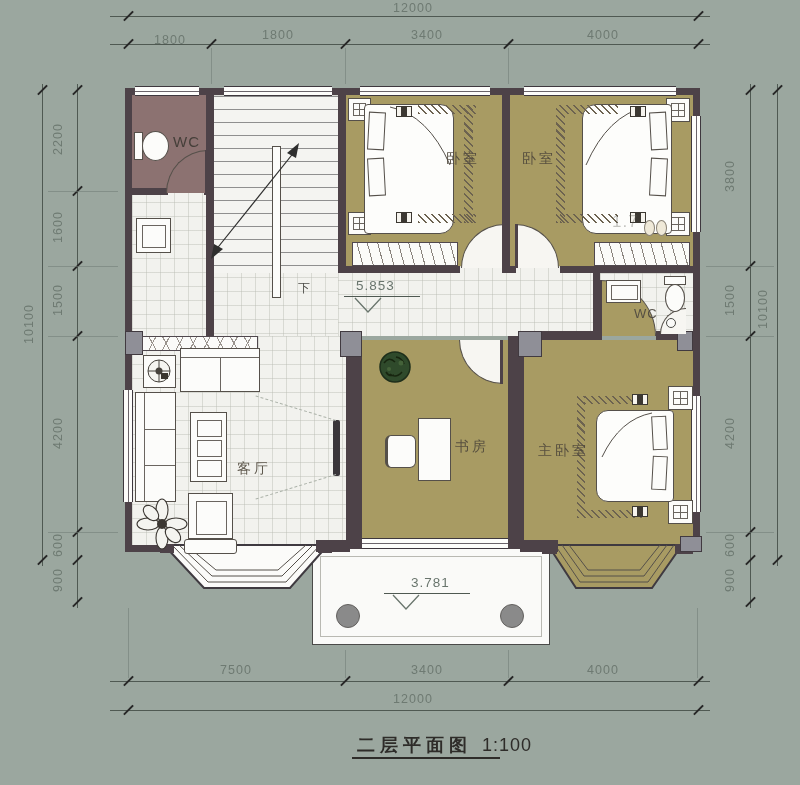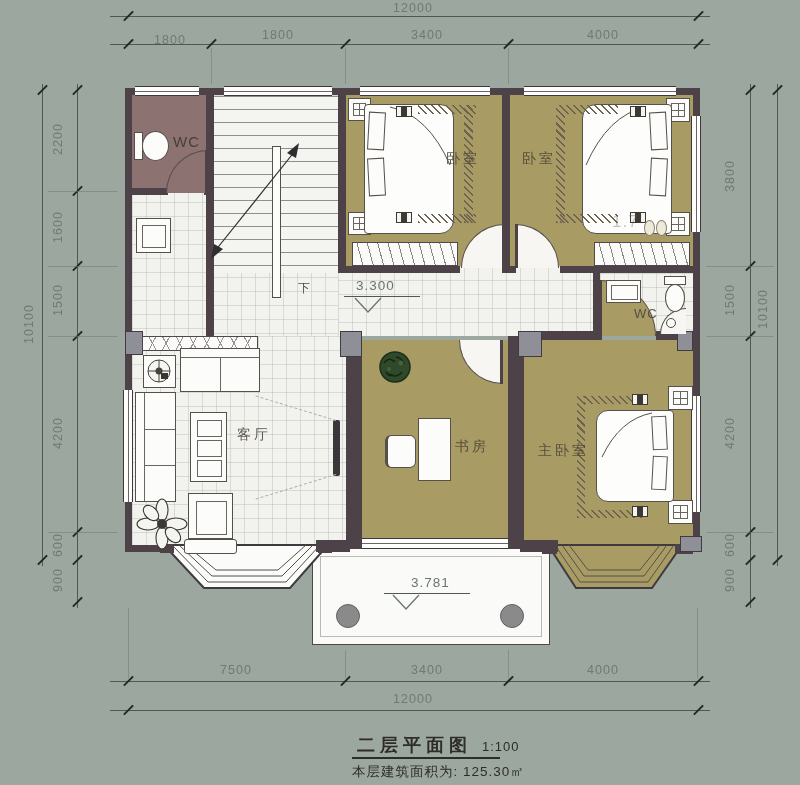--- a/index.html
+++ b/index.html
@@ -47,21 +47,21 @@
   .tk{position:absolute;width:13px;height:2px;background:#262626;transform:rotate(-45deg);}
   .dt{position:absolute;color:#6e7a72;font-size:12.5px;letter-spacing:1px;text-align:center;white-space:nowrap;}
   .rot{transform:rotate(-90deg);}
   .ext{position:absolute;background:#6f7b74;opacity:.55;}
   .rl{position:absolute;color:#4f483c;font-size:14px;letter-spacing:3px;opacity:.9;white-space:nowrap;}
   .lv{position:absolute;color:#69756d;font-size:13.5px;letter-spacing:1px;white-space:nowrap;}
   .dsh{position:absolute;border-top:1px dashed #adb3aa;}
   .door{position:absolute;box-sizing:border-box;}
   .crc{position:absolute;border-radius:50%;background:#8a8a8a;border:1px solid #63615f;box-sizing:border-box;}
   .title1{position:absolute;color:#2e2c29;font-size:18px;font-weight:bold;letter-spacing:5px;white-space:nowrap;}
-  .title1 .sc{font-size:13px;font-weight:normal;letter-spacing:1px;}
+  .title1 .sc{font-size:18px;font-weight:normal;letter-spacing:1px;}
   .title2{position:absolute;color:#2e2c29;font-size:13.5px;letter-spacing:1px;white-space:nowrap;}
   .uline{position:absolute;background:#2e2c29;}
 </style>
 </head>
 <body>
 
 <div class="canvas">
 
   <div class="fm" style="left:132px;top:95px;width:81px;height:93px;"></div>
   <div class="ft" style="left:132px;top:188px;width:81px;height:148px;"></div>
@@ -250,21 +250,21 @@
         <ellipse cx="40" cy="26" rx="11" ry="6"></ellipse>
       <ellipse cx="15" cy="15" rx="6" ry="9" transform="rotate(-45 15 15)"></ellipse>
       <ellipse cx="37" cy="37" rx="6" ry="9" transform="rotate(-45 37 37)"></ellipse>
     </g>
     <circle cx="26" cy="26" r="5" fill="#3c3833"></circle>
   </svg>
   <div class="fu" style="left:188px;top:493px;width:45px;height:46px;">
     <div class="abs" style="left:7px;top:7px;width:29px;height:32px;border:1px solid #6a655f;"></div>
   </div>
   <div class="fu" style="left:184px;top:539px;width:53px;height:15px;border-radius:3px;"></div>
-  <div class="rl" style="left:237px;top:426px;font-family:Liberation Serif, serif;">客厅</div>
+  <div class="rl" style="left:237px;top:460px;font-family:Liberation Serif, serif;">客厅</div>
 
   <svg class="abs" style="left:378px;top:350px;" width="34" height="34" viewBox="0 0 34 34">
     <circle cx="17" cy="17" r="15" fill="#2f4a2b" stroke="#1d2e1a" stroke-width="1.5"></circle>
     <path d="M6,13 q5,-7 11,-1 M12,24 q6,5 12,-2 M8,22 q3,5 8,3 M18,7 q6,1 8,7" fill="none" stroke="#17250f" stroke-width="1.5"></path>
     <circle cx="23" cy="13" r="2.5" fill="#446239"></circle>
       <circle cx="11" cy="19" r="2" fill="#446239"></circle>
   </svg>
   <div class="fu" style="left:418px;top:418px;width:33px;height:63px;"></div>
   <div class="fu" style="left:385px;top:435px;width:31px;height:33px;border-radius:6px;border-left-width:3px;"></div>
   <div class="rl" style="left:455px;top:438px;">书房</div>
@@ -283,21 +283,21 @@
   <div class="pair" style="left:632px;top:394px;">
       <i></i>
       <i></i>
     </div>
   <div class="pair" style="left:632px;top:506px;">
       <i></i>
       <i></i>
     </div>
   <div class="rl" style="left:538px;top:442px;">主卧室</div>
 
-  <div class="lv" style="left:356px;top:278px;">3.300</div>
+  <div class="lv" style="left:356px;top:278px;">5.853</div>
   <div class="dl" style="left:344px;top:296px;width:76px;height:1px;"></div>
   <svg class="abs" style="left:354px;top:297px;" width="28" height="17" viewBox="0 0 28 17">
       <path d="M1,1 L14,15 L27,1" fill="none" stroke="#69756d" stroke-width="1.3"></path>
     </svg>
   <div class="lv" style="left:411px;top:575px;">3.781</div>
   <div class="dl" style="left:384px;top:593px;width:86px;height:1px;"></div>
   <svg class="abs" style="left:392px;top:594px;" width="28" height="17" viewBox="0 0 28 17">
       <path d="M1,1 L14,15 L27,1" fill="none" stroke="#69756d" stroke-width="1.3"></path>
     </svg>
 
@@ -377,18 +377,14 @@
   <div class="dt rot" style="left:733px;top:302px;width:60px;">10100</div>
   <div class="ext" style="left:706px;top:266px;width:68px;height:1px;"></div>
   <div class="ext" style="left:706px;top:336px;width:68px;height:1px;"></div>
   <div class="ext" style="left:706px;top:532px;width:68px;height:1px;"></div>
 
   <div class="title1" style="left:357px;top:733px;">
     <span>二层平面图</span>
     <span class="sc">1:100</span>
   </div>
   <div class="uline" style="left:352px;top:757px;width:148px;height:2px;"></div>
-  <div class="title2" style="left:352px;top:763px;">
-    <span>本层建筑面积为:</span>
-    <span>125.30㎡</span>
-  </div>
 
 </div>
 
 </body></html>

